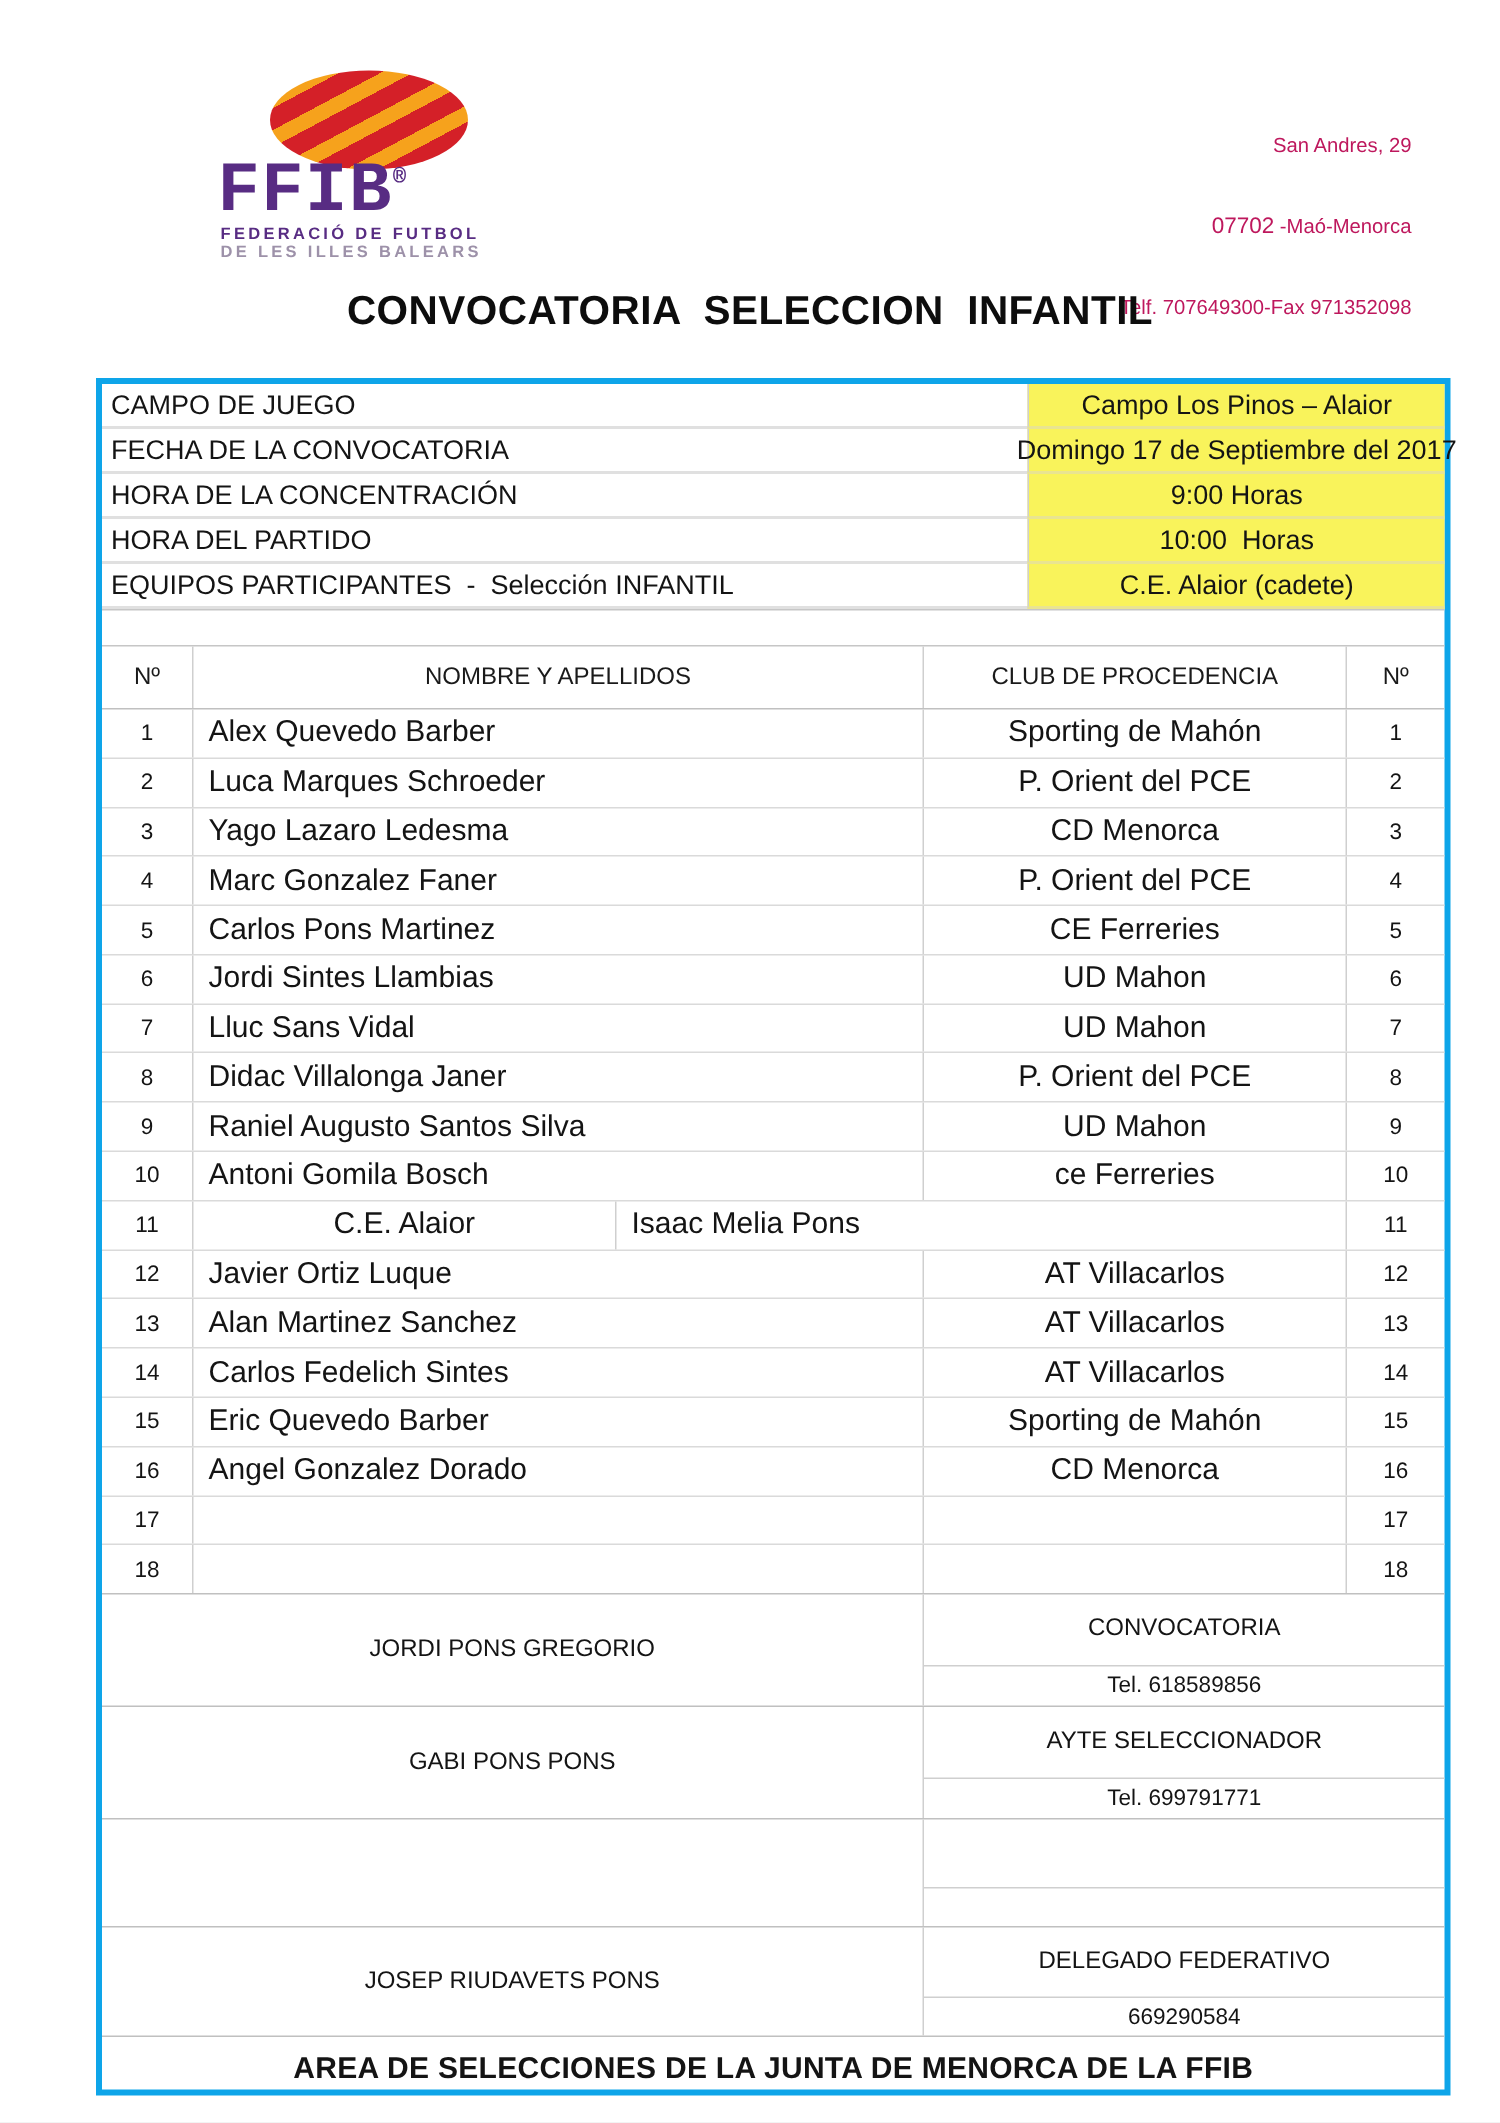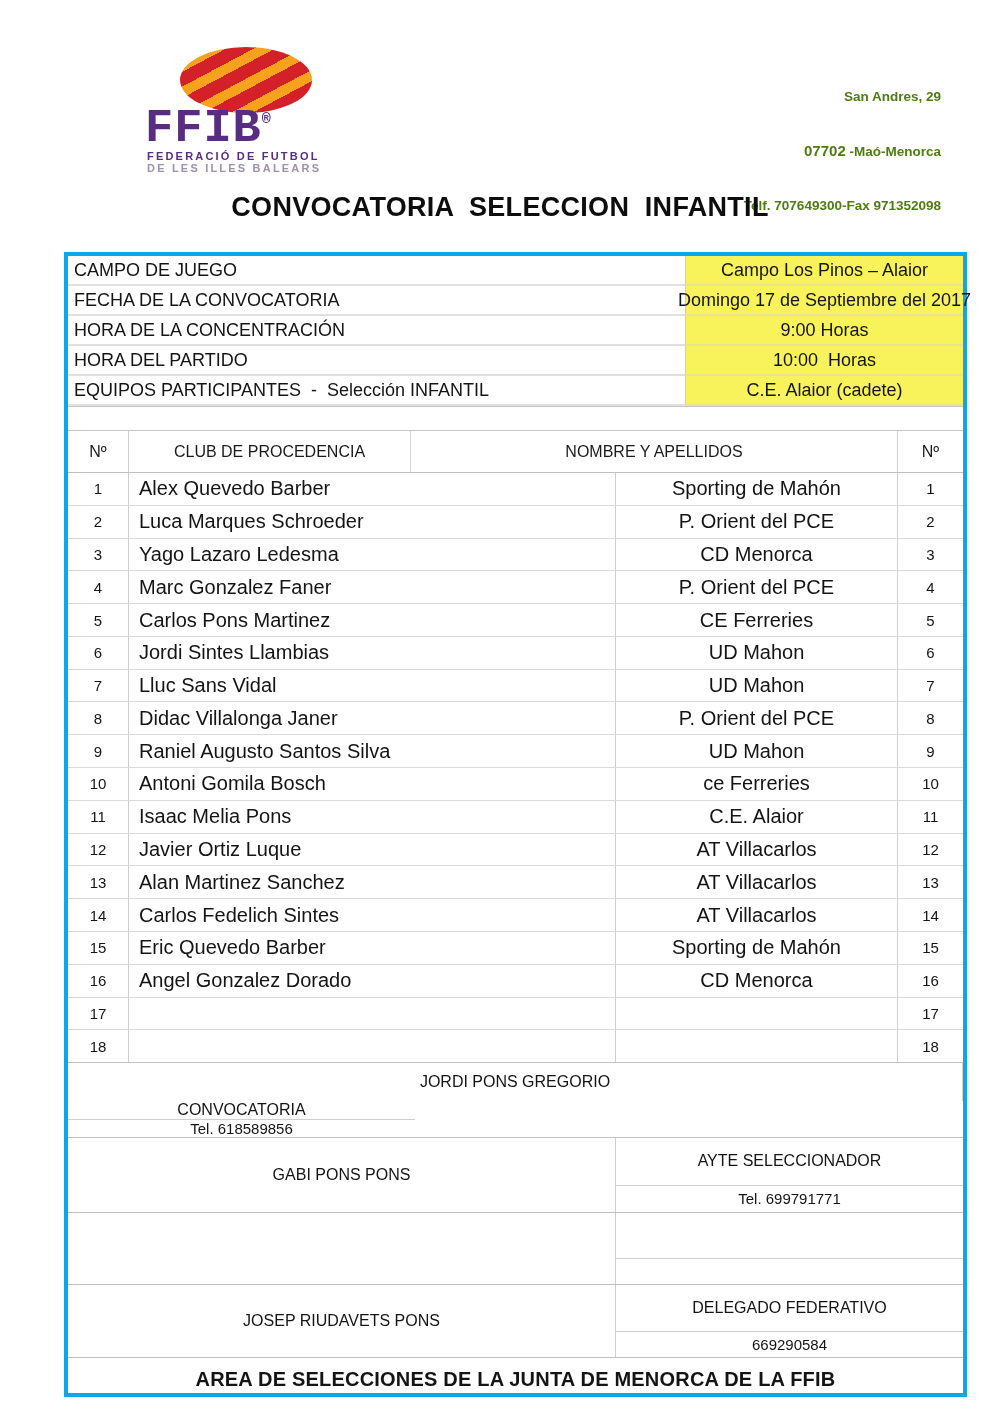--- a/index.html
+++ b/index.html
@@ -42,21 +42,21 @@
     position:absolute; left:147px; top:162px;
     font-size:11px; font-weight:bold; letter-spacing:2.2px;
     color:var(--brand-purple-light,#9d91a9); white-space:pre;text-align:right;
   }
 
   
   .addr {
     position:absolute; right:59px; top:52px;
     text-align:right; white-space:pre;
   }
-  .addr-bold { font-size:13.5px; font-weight:bold; line-height:18px; color:#4d7c0f; }
+  .addr-bold { font-size:13.5px; font-weight:normal; line-height:18px; color:#be185d; }
   .addr-big  { font-size:15px; }
   .addr-small{ font-size:11px; color:#454545; line-height:13px; }
   .addr-gap  { height:4px; }
 
   
   .title {
     position:absolute; left:0; top:192px; width:100%;
     text-align:center;
     font-size:27px; font-weight:bold; letter-spacing:0.3px;
     white-space:pre; color:#0d0d0d;
@@ -104,21 +104,21 @@
   #player-rows { height:589px; display:flex; flex-direction:column; }
   .player-row { flex:1; display:flex; border-bottom:1px solid #dadada; }
   .player-row:last-child { border-bottom:none; }
   .player-row .cell { display:flex; align-items:center; }
   .player-row .c-num, .player-row .c-num2 { justify-content:center; font-size:15px; }
   .player-row .c-name { padding-left:10px; font-size:20px; }
   .player-row .c-club { justify-content:center; font-size:20px; }
 
   
   .staff-row { display:flex; border-top:1px solid #c0c0c0; }
-  .sh1 { height:75px;flex-direction:column; } .sh2 { height:75px; } .sh3 { height:72px; } .sh4 { height:73px; }
+  .sh1 { height:75px; } .sh2 { height:75px; } .sh3 { height:72px; } .sh4 { height:73px; }
   .staff-left {
     flex:1; display:flex; align-items:center; justify-content:center;
     font-size:16px; border-right:1px solid #cfcfcf; white-space:pre;
   }
   .staff-right { width:347px; display:flex; flex-direction:column; }
   .staff-role {
     flex:1.8; display:flex; align-items:center; justify-content:center;
     font-size:16px; border-bottom:1px solid #cfcfcf; white-space:pre;
   }
   .staff-phone {
@@ -176,22 +176,22 @@
     </div>
     <div class="info-row">
       <div class="info-label">EQUIPOS PARTICIPANTES  -  Selección INFANTIL</div>
       <div class="info-value">C.E. Alaior (cadete)</div>
     </div>
 
     <div class="spacer-row"></div>
 
     <div class="header-row">
       <div class="cell c-num">Nº</div>
+      <div class="cell c-name">NOMBRE Y APELLIDOS</div>
       <div class="cell c-club">CLUB DE PROCEDENCIA</div>
-      <div class="cell c-name">NOMBRE Y APELLIDOS</div>
       <div class="cell c-num2">Nº</div>
     </div>
 
     <div id="player-rows">
   <div class="player-row">
     <div class="cell c-num">1</div>
     <div class="cell c-name">Alex Quevedo Barber</div>
     <div class="cell c-club">Sporting de Mahón</div>
     <div class="cell c-num2">1</div>
   </div>
@@ -254,22 +254,22 @@
 
   <div class="player-row">
     <div class="cell c-num">10</div>
     <div class="cell c-name">Antoni Gomila Bosch</div>
     <div class="cell c-club">ce Ferreries</div>
     <div class="cell c-num2">10</div>
   </div>
 
   <div class="player-row">
     <div class="cell c-num">11</div>
+    <div class="cell c-club">C.E. Alaior</div>
     <div class="cell c-name">Isaac Melia Pons</div>
-    <div class="cell c-club">C.E. Alaior</div>
     <div class="cell c-num2">11</div>
   </div>
 
   <div class="player-row">
     <div class="cell c-num">12</div>
     <div class="cell c-name">Javier Ortiz Luque</div>
     <div class="cell c-club">AT Villacarlos</div>
     <div class="cell c-num2">12</div>
   </div>
 

